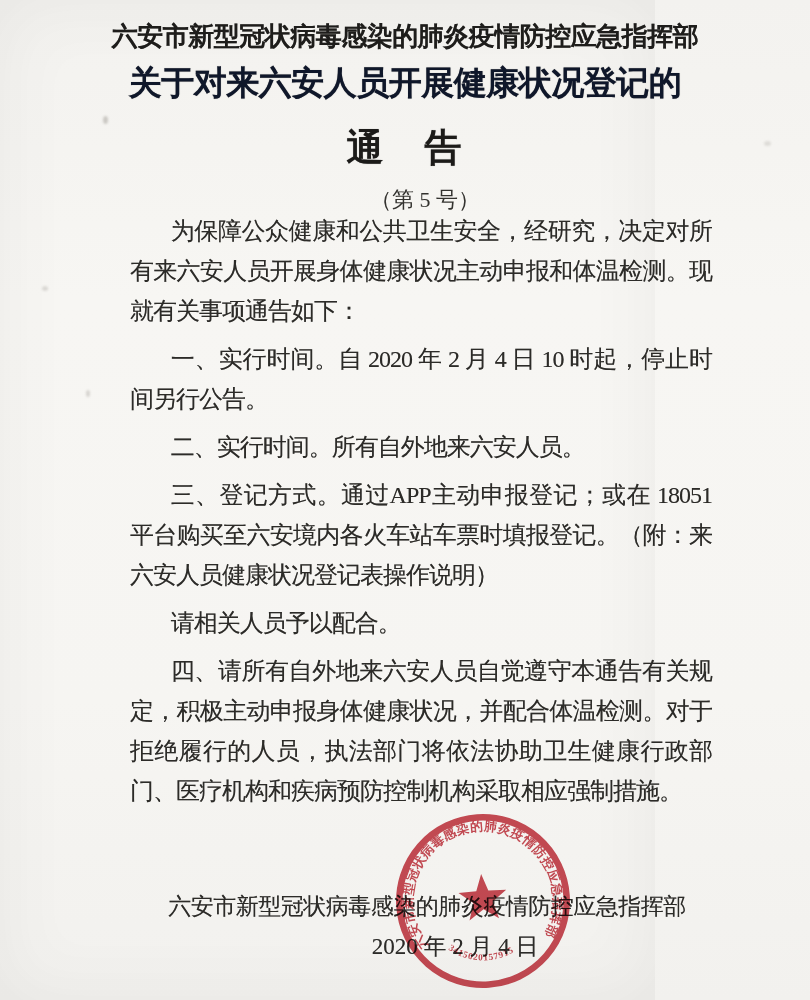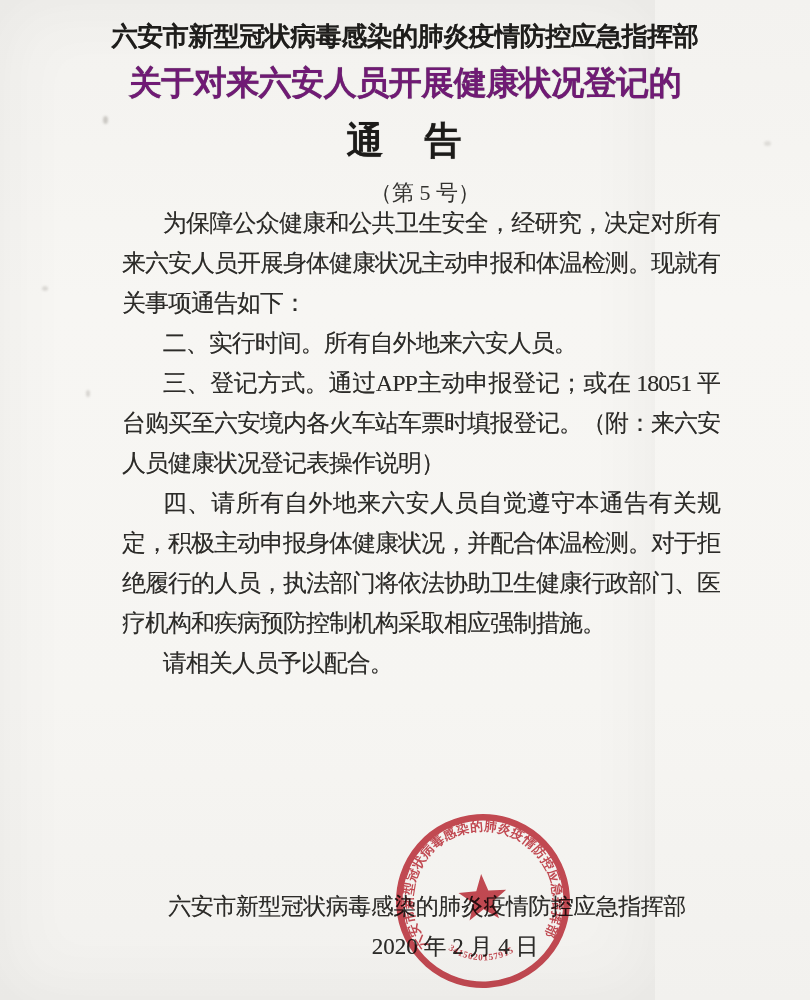--- a/index.html
+++ b/index.html
@@ -19,40 +19,40 @@
   .header { position: absolute; top: 0; left: 0; width: 810px; text-align: center; }
   .org-line {
     margin-top: 19px;
     font-size: 26px; font-weight: 800; letter-spacing: -0.5px;
     color: #1e1d1b;
     text-shadow: 0 0 0.6px rgba(20,20,20,0.55);
   }
   .subject-line {
     margin-top: 7px;
     font-size: 33px; font-weight: 800; letter-spacing: -0.5px;
-    color: #701a75;
+    color: #0f172a;
     text-shadow: 0 0 0.7px rgba(20,20,20,0.6);
   }
   .doc-type {
-    margin-top: 10px;
+    margin-top: 17px;
     font-size: 37px; font-weight: 800; letter-spacing: 2px;
     color: #1c1b19;
     text-shadow: 0 0 0.7px rgba(20,20,20,0.6);
   }
   .issue-no {
     margin-top: 12px;
     font-size: 22px; color: #33322f;
     transform: translateX(20px);
   }
   
   .content {
     position: absolute; top: 203px; left: 122px; width: 598px;
   }
   .content p {
-    margin: 0;
+    margin: 8px;
     font-size: 24px; line-height: 40px; letter-spacing: -1px;
     text-indent: 1.7em;
     text-align: justify;
     color: #2c2b28;
     text-shadow: 0 0 0.5px rgba(30,30,30,0.4);
   }
   
   .sig-name {
     position: absolute; top: 891px; left: 0; width: 810px;
     text-align: center; font-size: 23px; letter-spacing: -0.5px;
@@ -95,24 +95,25 @@
 
   <div class="header">
     <div class="org-line">六安市新型冠状病毒感染的肺炎疫情防控应急指挥部</div>
     <div class="subject-line">关于对来六安人员开展健康状况登记的</div>
     <div class="doc-type">通　告</div>
     <div class="issue-no">（第 5 号）</div>
   </div>
 
   <div class="content">
     <p>为保障公众健康和公共卫生安全，经研究，决定对所有来六安人员开展身体健康状况主动申报和体温检测。现就有关事项通告如下：</p>
+    <p>一、实行时间。自 2020 年 2 月 4 日 10 时起，停止时间另行公告。</p>
     <p>二、实行时间。所有自外地来六安人员。</p>
     <p>三、登记方式。通过APP主动申报登记；或在 18051 平台购买至六安境内各火车站车票时填报登记。（附：来六安人员健康状况登记表操作说明）</p>
+    <p>请相关人员予以配合。</p>
     <p>四、请所有自外地来六安人员自觉遵守本通告有关规定，积极主动申报身体健康状况，并配合体温检测。对于拒绝履行的人员，执法部门将依法协助卫生健康行政部门、医疗机构和疾病预防控制机构采取相应强制措施。</p>
-    <p>请相关人员予以配合。</p>
   </div>
 
   <div class="sig-name">六安市新型冠状病毒感染的肺炎疫情防控应急指挥部</div>
   <div class="sig-date">2020 年 2 月 4 日</div>
 
   <div class="seal">
     <svg viewBox="0 0 200 200" xmlns="http://www.w3.org/2000/svg">
       <defs>
         <path id="ringPath" d="M 37.7,143.6 A 76,76 0 1 1 162.3,143.6" fill="none"></path>
         <path id="serialPath" d="M 58.9,149 A 64,64 0 0 0 141.1,149" fill="none"></path>

